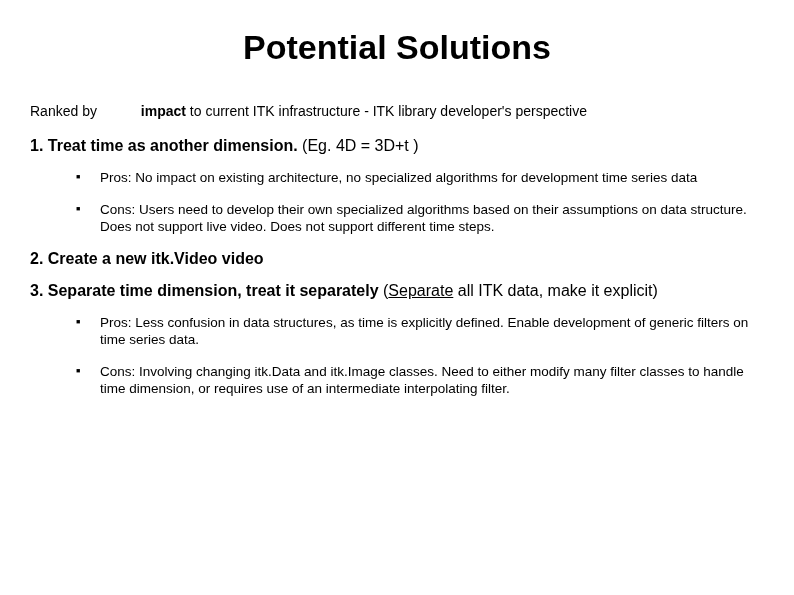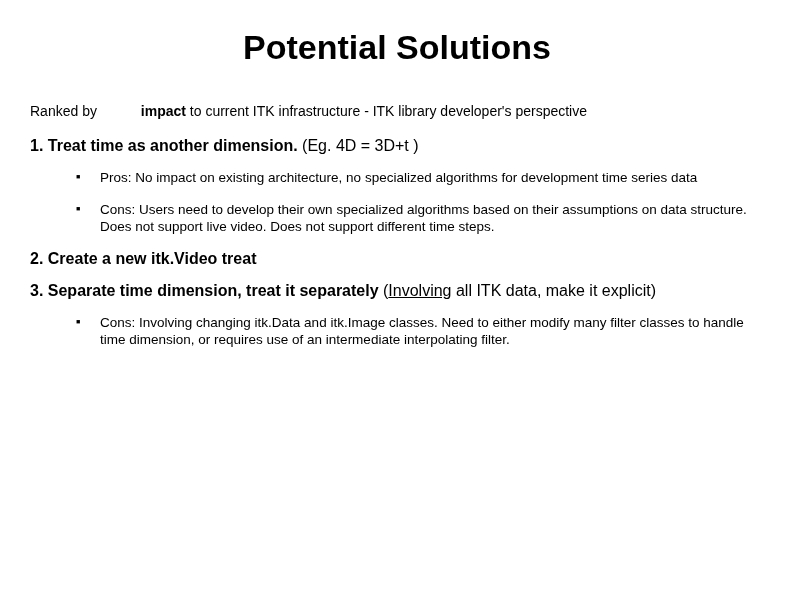--- a/index.html
+++ b/index.html
@@ -61,23 +61,24 @@
 
 <div class="section-head">
   <span class="b">1. </span><span class="b">Treat time as another dimension. </span><span>(Eg. 4D = 3D+t )</span>
 </div>
 <ul class="bullets">
   <li><span class="label-b">Pros</span><span>: No impact on existing architecture, no specialized algorithms for development time series data</span></li>
   <li><span class="label-b">Cons</span><span>: Users need to develop their own specialized algorithms based on their assumptions on data structure.  Does not support live video.  Does not support different time steps.</span></li>
 </ul>
 
 <div class="section-head">
-  <span class="b">2. </span><span class="b">Create a new </span><span class="b">itk.Video</span><span class="b"> treat</span>
+  <span class="b">2. </span><span class="b">Create a new </span><span class="b">itk.Video</span><span class="b"> video</span>
 </div>
 <ul class="bullets">
 </ul>
 
 <div class="section-head">
-  <span class="b">3. </span><span class="b">Separate time dimension, treat it separately </span><span>(</span><span class="underline">Involving</span><span> all ITK data, make it explicit)</span>
+  <span class="b">3. </span><span class="b">Separate time dimension, treat it separately </span><span>(</span><span class="underline">Separate</span><span> all ITK data, make it explicit)</span>
 </div>
 <ul class="bullets">
+  <li><span class="label-b">Pros</span><span>: Less confusion in data structures, as time is explicitly defined. Enable development of generic filters on time series data.</span></li>
   <li><span class="label-b">Cons</span><span>: Involving changing itk.Data and itk.Image classes.  Need to either modify many filter classes to handle time dimension, or requires use of an intermediate interpolating filter.</span></li>
 </ul>
 
 </body></html>

